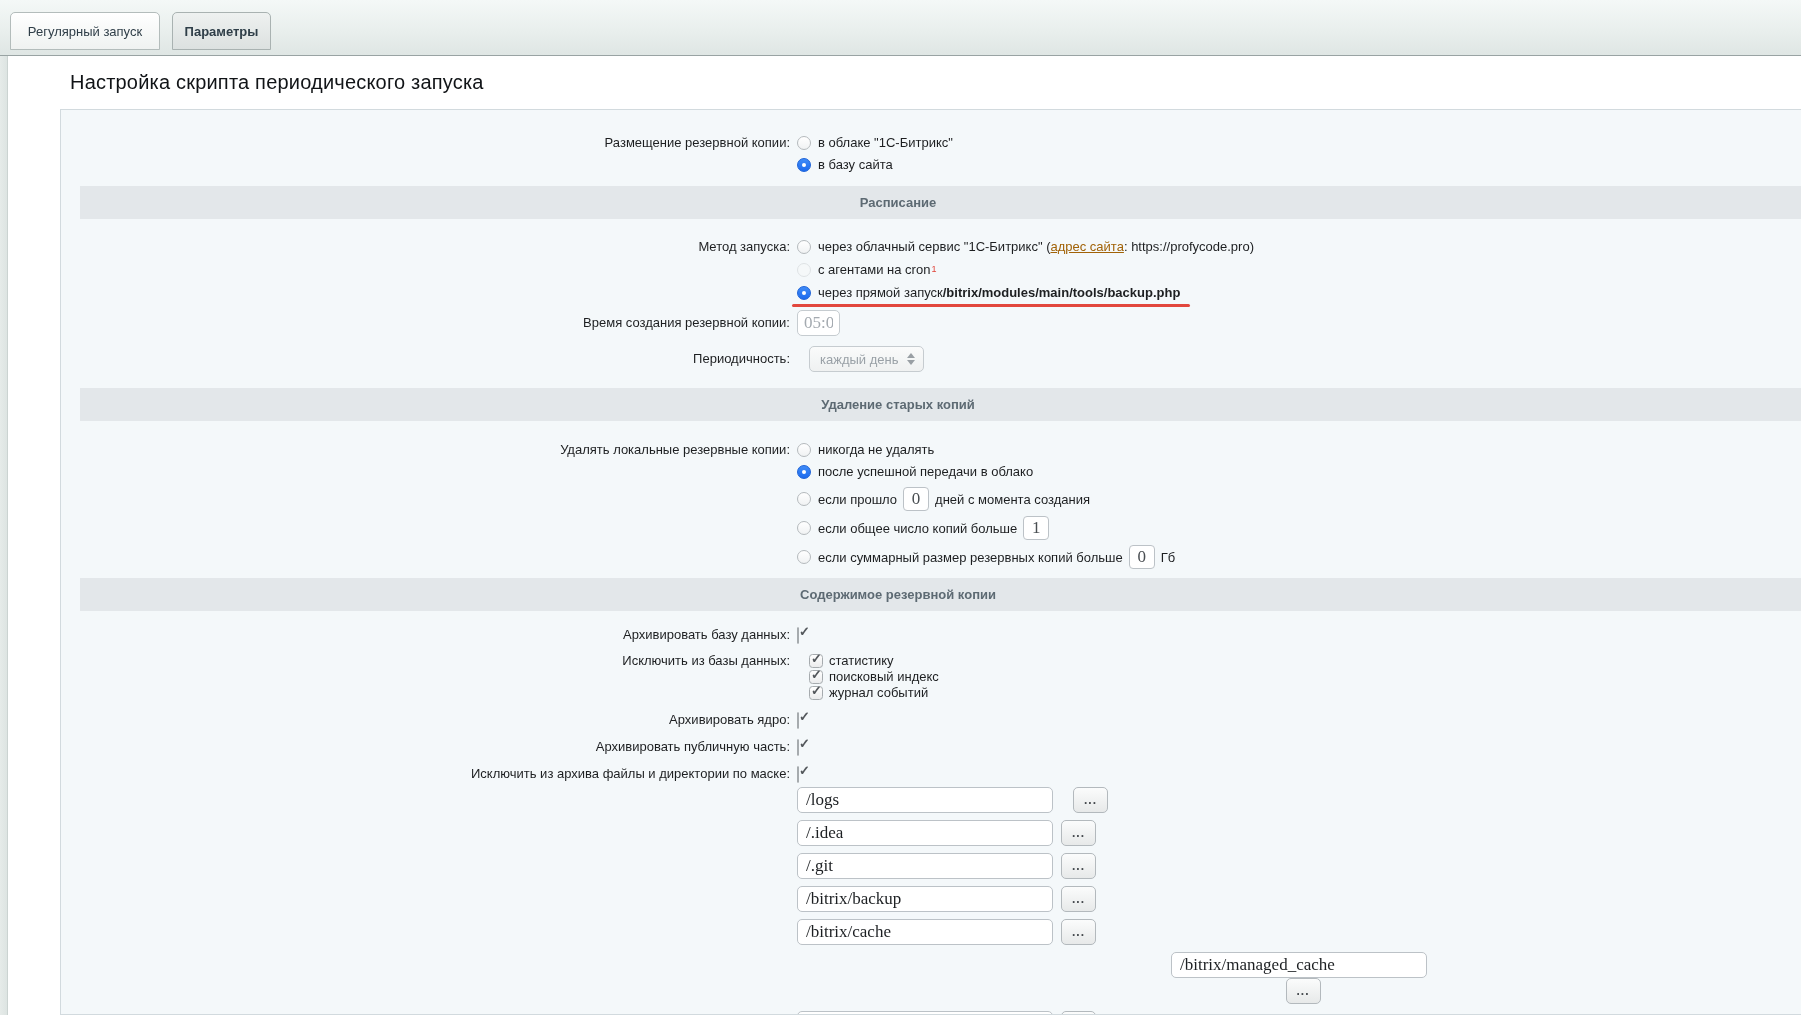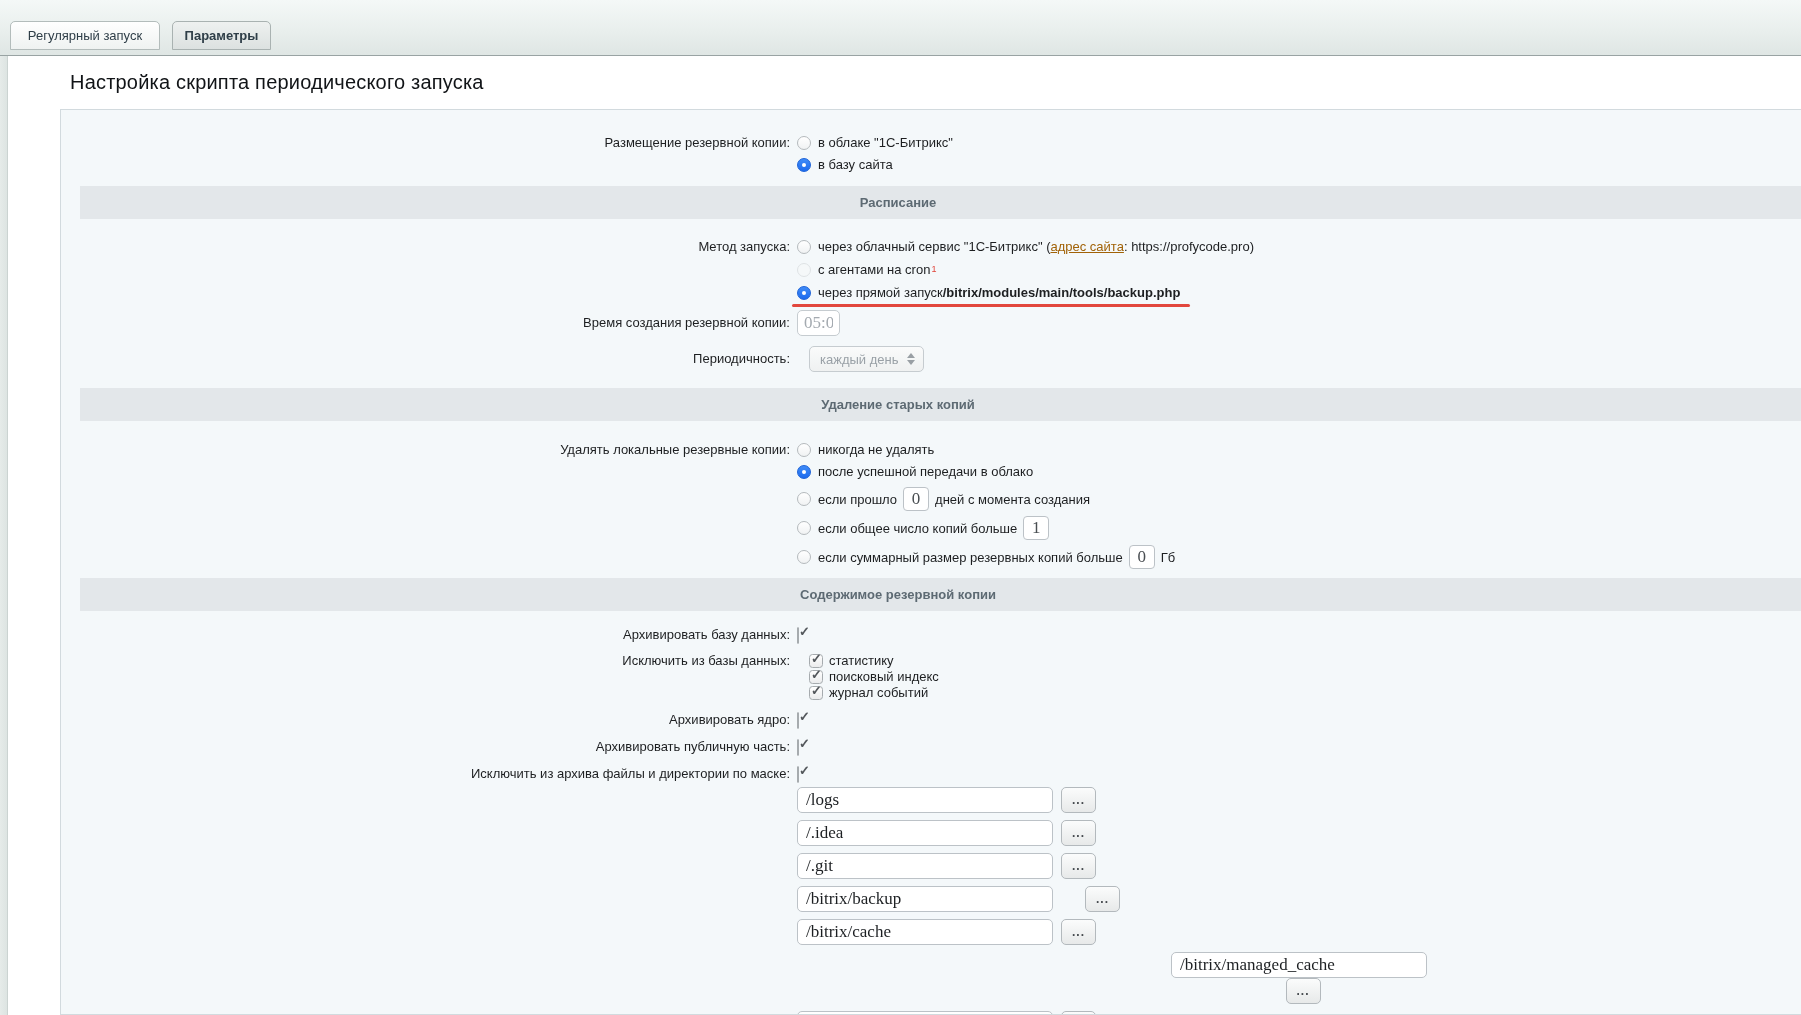--- a/index.html
+++ b/index.html
@@ -11,21 +11,21 @@
   }
 
   
   .tabstrip {
     height:56px; width:100%;
     background:linear-gradient(180deg,#f4f8f7 0%,#e9efed 55%,#dfe6e4 100%);
     border-bottom:1px solid #99a3a3;
     display:flex; align-items:flex-end; padding-left:10px;
   }
   .tab {
-    height:29px; margin-bottom:5px; padding:0 4px;
+    height:38px; margin-bottom:5px; padding:0 4px;
     display:flex; align-items:center; justify-content:center;
     border:1px solid #b3bcbb; border-radius:5px 5px 0 0;
     color:#2f3e48; cursor:default; white-space:nowrap;
   }
   .tab.inactive { background:linear-gradient(180deg,#ffffff,#eff2f1); margin-right:12px; width:150px; }
   .tab.active  { background:linear-gradient(180deg,#eef1f0,#dce1e0); font-weight:bold; border-color:#a9b2b1; width:99px; }
 
   
   .page { position:relative; width:100%; height:959px; background:#ffffff;padding-left:40px; }
   .left-rail {
@@ -278,42 +278,42 @@
         <div class="ctrl"><span class="cb checked"></span></div>
       </div>
 
       <div class="row center mt11 h16">
         <div class="lbl tight">Исключить из архива файлы и директории по маске:</div>
         <div class="ctrl"><span class="cb checked"></span></div>
       </div>
 
       <div class="row mask-row first">
         <div class="lbl"></div>
-        <div class="ctrl" style="display:flex;align-items:flex-start;">
+        <div class="ctrl" style="display:flex;align-items:flex-start;gap:12px;">
           <input class="txt mask" value="/logs" style="">
           <div class="dots-btn">...</div>
         </div>
       </div>
       <div class="row mask-row">
         <div class="lbl"></div>
         <div class="ctrl" style="display:flex;align-items:center;">
           <input class="txt mask" value="/.idea" style="">
           <div class="dots-btn">...</div>
         </div>
       </div>
       <div class="row mask-row">
         <div class="lbl"></div>
         <div class="ctrl" style="display:flex;align-items:center;">
           <input class="txt mask" value="/.git" style="">
           <div class="dots-btn">...</div>
         </div>
       </div>
       <div class="row mask-row">
         <div class="lbl"></div>
-        <div class="ctrl" style="display:flex;align-items:center;gap:24px;">
+        <div class="ctrl" style="display:flex;align-items:center;">
           <input class="txt mask" value="/bitrix/backup" style="">
           <div class="dots-btn">...</div>
         </div>
       </div>
       <div class="row mask-row">
         <div class="lbl"></div>
         <div class="ctrl" style="display:flex;align-items:center;">
           <input class="txt mask" value="/bitrix/cache" style="">
           <div class="dots-btn">...</div>
         </div>

